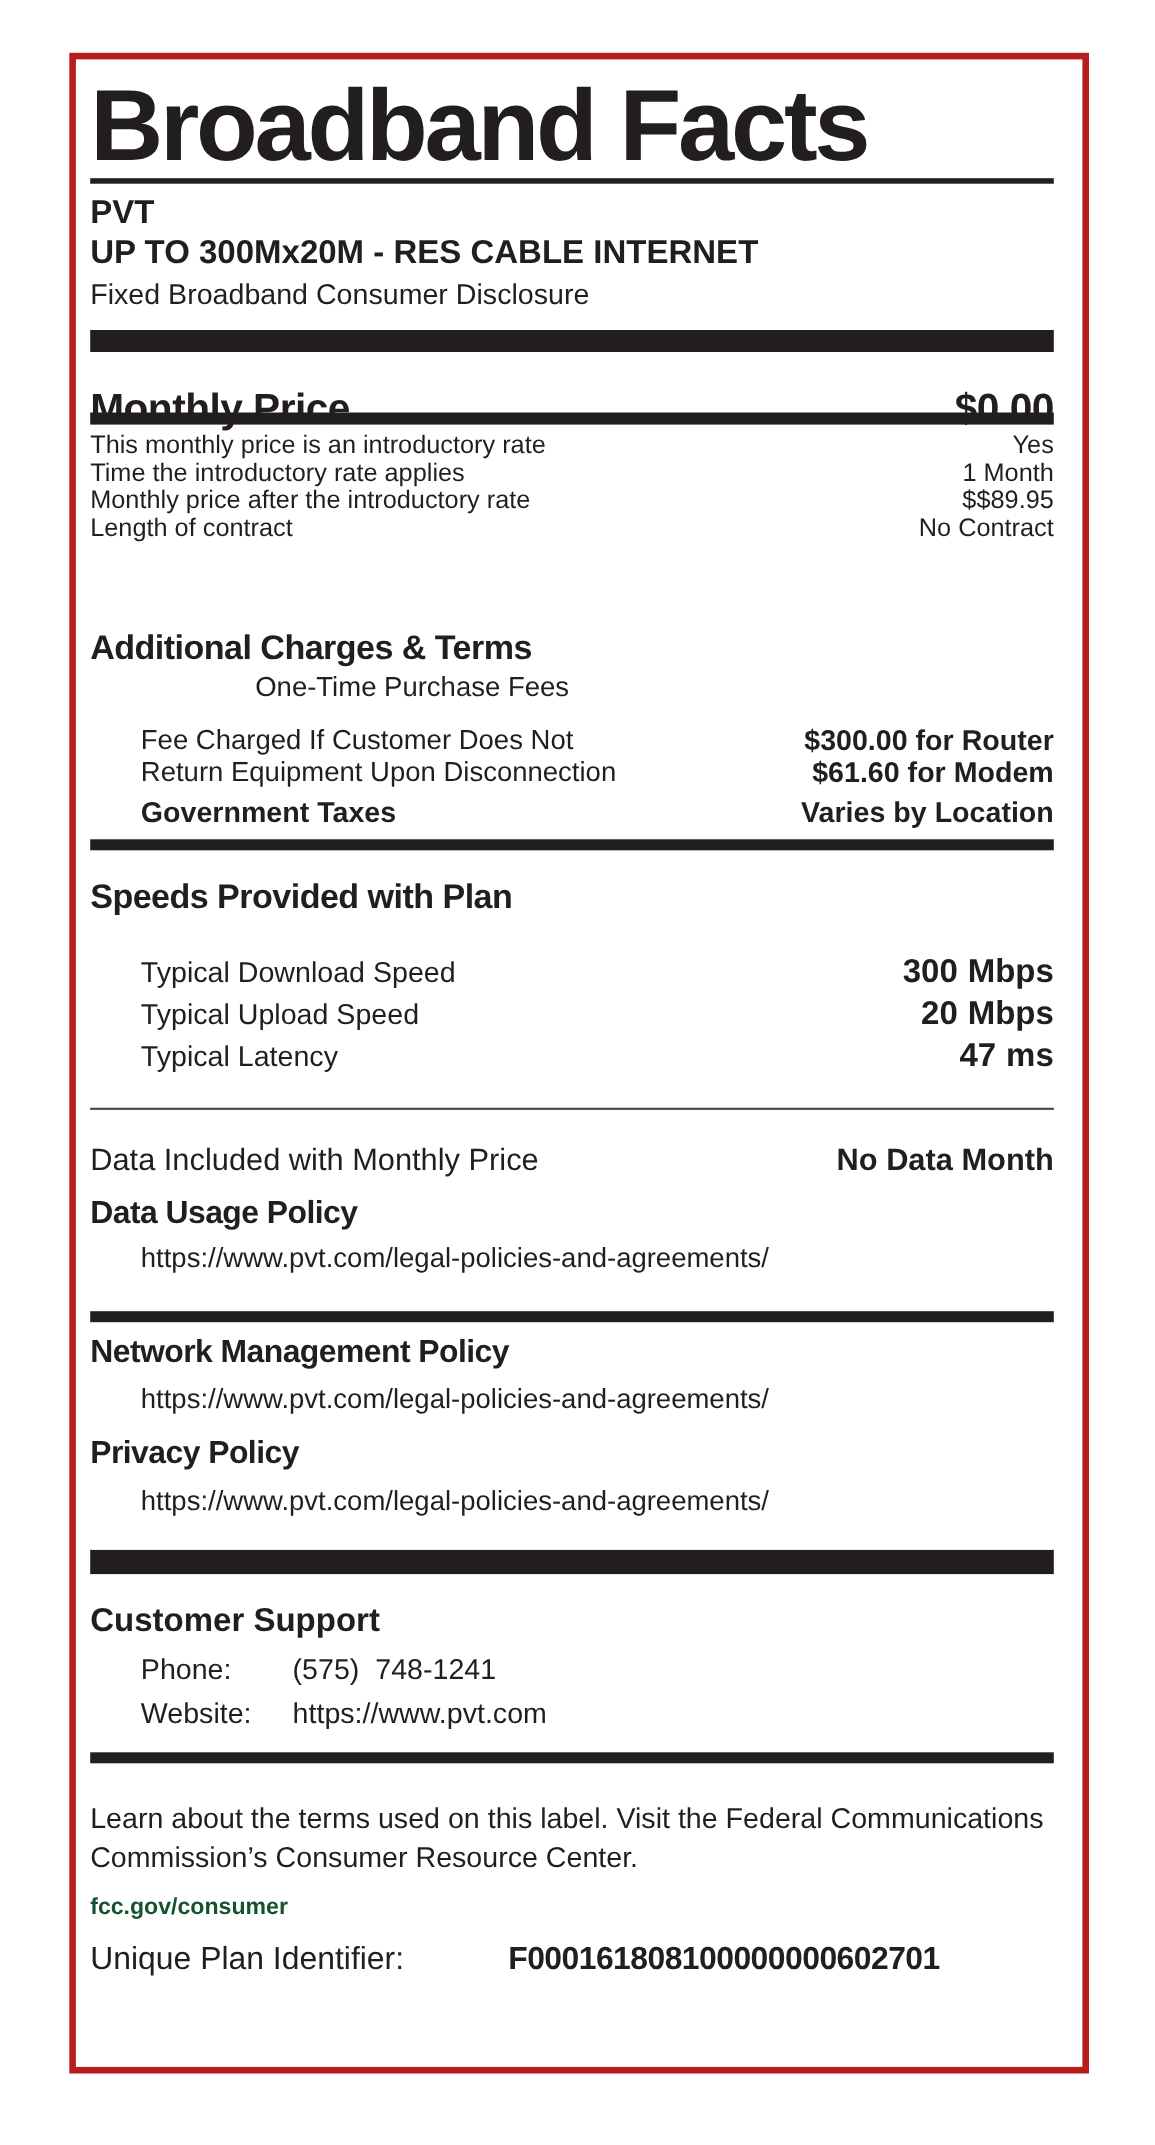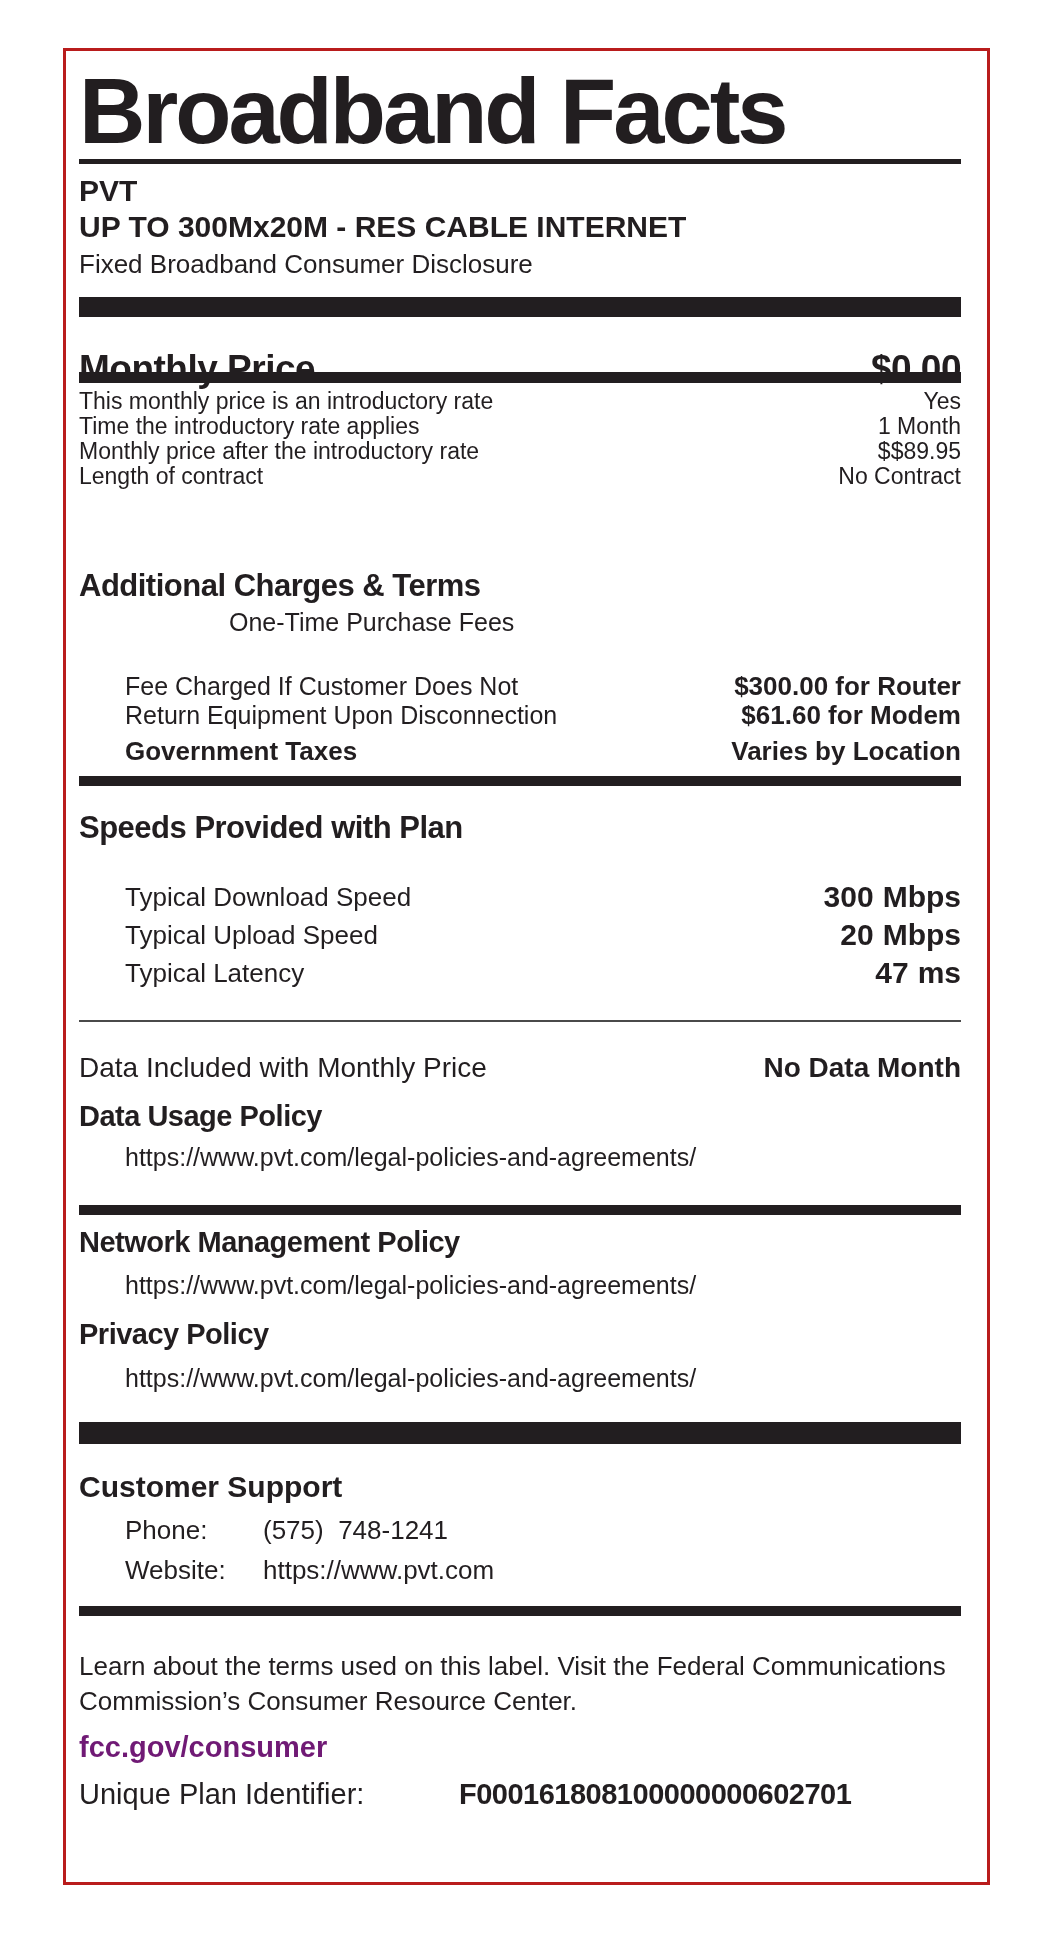--- a/index.html
+++ b/index.html
@@ -6,21 +6,21 @@
   html, body { width: 1050px; height: 1950px; background: #ffffff; }
   body {
     position: relative;
     font-family: "Liberation Sans", "DejaVu Sans", sans-serif;
     color: #221e20;
   }
   .label-box {
     position: absolute;
     left: 63px; top: 48px;
     width: 927px; height: 1837px;
-    border: 3px solid #b91c1c;
+    border: 6px solid #b91c1c;
     background: #ffffff;
     padding: 0 26px 0 13px;
     display: flex;
     flex-direction: column;
     overflow: hidden;
   }
   .title {
     margin-top: 12px;
     font-size: 92px;
     line-height: 96px;
@@ -50,21 +50,21 @@
   .kv-rows { margin-top: 6px; }
   .kv-row {
     display: flex; justify-content: space-between;
     font-size: 23px; line-height: 25px;
   }
 
   .sec-heading  { font-size: 31px; line-height: 34px; font-weight: bold; letter-spacing: -0.5px; }
   .act-heading  { margin-top: 80px; }
   .act-sub      { margin-top: 5px; margin-left: 150px; font-size: 25px; line-height: 28px; }
 
-  .fee-row { margin-top: 36px; display: flex; justify-content: space-between; }
+  .fee-row { margin-top: 20px; display: flex; justify-content: space-between; }
   .fee-label div { font-size: 25px; line-height: 29px; }
   .fee-value div { font-size: 26px; line-height: 29px; font-weight: bold; text-align: right; }
   .indent { margin-left: 46px; }
 
   .tax-row {
     margin-top: 7px; display: flex; justify-content: space-between;
     font-size: 26px; line-height: 28px; font-weight: bold;
   }
 
   .speeds-heading { margin-top: 25px; }
@@ -96,22 +96,22 @@
   .cs-heading { margin-top: 25px; font-size: 30px; line-height: 35px; font-weight: bold; }
   .cs-row { display: flex; font-size: 26px; line-height: 32px; }
   .cs-row.phone { margin-top: 10px; }
   .cs-row.website { margin-top: 8px; }
   .cs-label { width: 138px; flex: none; }
   .pre { white-space: pre; }
 
   .footer-text { margin-top: 33px; font-size: 26px; line-height: 35px; }
   .fcc-link {
     margin-top: 12px;
-    font-size: 29px; line-height: 32px; font-weight: bold;
-    color: #701a75; text-decoration: none; align-self: flex-start;
+    font-size: 21px; line-height: 32px; font-weight: bold;
+    color: #14532d; text-decoration: none; align-self: flex-start;
   }
   .upi-row { margin-top: 15px; display: flex; align-items: baseline; font-size: 29px; line-height: 33px; }
   .upi-row .upi-label { width: 380px; flex: none; }
   .upi-row .upi-value { font-weight: bold; letter-spacing: -0.5px; }
 </style>
 </head>
 <body>
 
 <div class="label-box">
 

